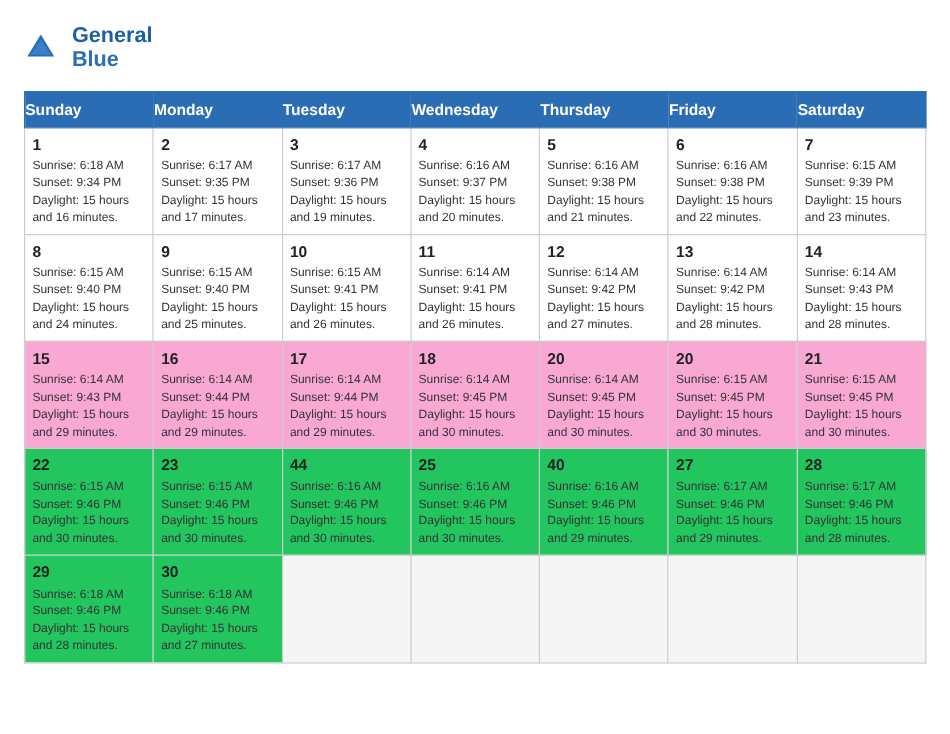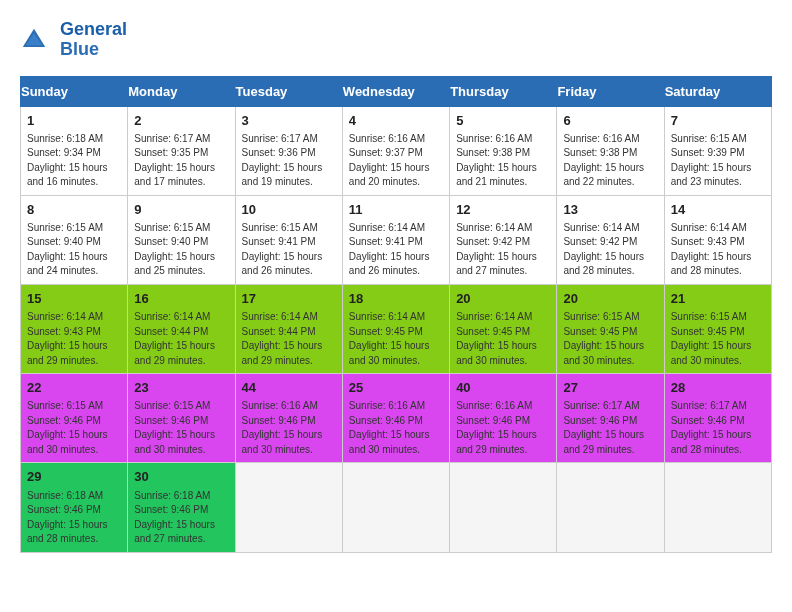--- a/index.html
+++ b/index.html
@@ -83,22 +83,22 @@
     }
     .day-info {
       font-size: 10px;
       color: #333;
       line-height: 1.45;
     }
     tr:nth-child(even) td:not(.empty) {
       background: #f9f9f9;
     }
     .calendar tr:nth-child(2) td { background: #fff; }
-    .calendar tr:nth-child(3) td:not(.empty) { background: #84cc16; }
-    .calendar tr:nth-child(4) td:not(.empty) { background: #d946ef; }
+    .calendar tr:nth-child(3) td:not(.empty) { background: #f9a8d4; }
+    .calendar tr:nth-child(4) td:not(.empty) { background: #22c55e; }
     .calendar tr:nth-child(5) td:not(.empty) { background: #22c55e; }
     .calendar tr:nth-child(6) td:not(.empty) { background: #fff; }
     .calendar tr:nth-child(7) td:not(.empty) { background: #efefef; }
   </style>
 </head>
 <body>
 
 <div class="header">
   <div class="logo">
     <svg class="logo-icon" viewBox="0 0 40 40">

